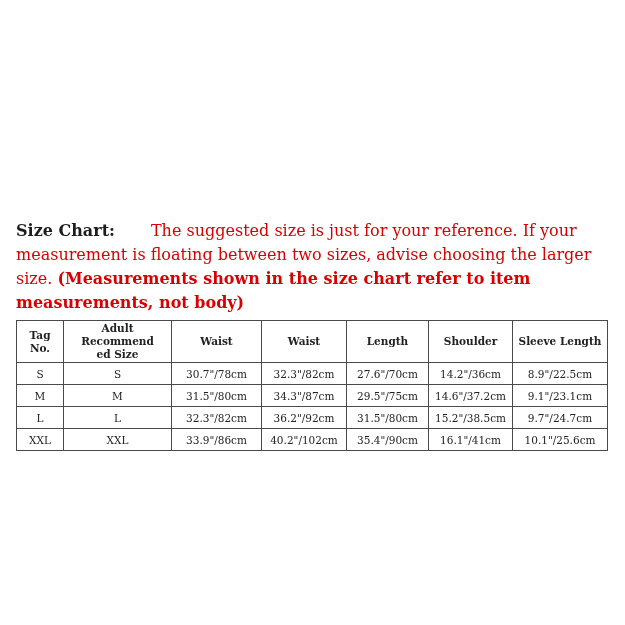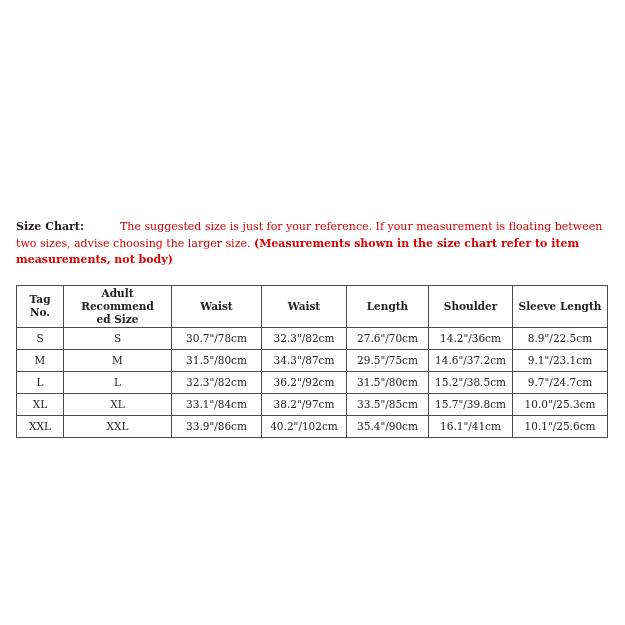--- a/index.html
+++ b/index.html
@@ -15,22 +15,22 @@
     background: #ffffff;
     overflow: hidden;
   }
   .content {
     position: absolute;
     left: 16px;
     top: 219px;
     width: 593px;
   }
   .note {
-    margin: 0 0 16px 0;
-    font-size: 11px;
+    margin: 0 0 5px 0;
+    font-size: 16px;
     line-height: 1.5;
     color: #1c1c1c;
     text-align: left;
   }
   .note-title {
     font-weight: bold;
     color: #1c1c1c;
   }
   .title-gap {
     display: inline-block;
@@ -123,29 +123,20 @@
         <tr>
           <td>L</td>
           <td>L</td>
           <td>32.3"/82cm</td>
           <td>36.2"/92cm</td>
           <td>31.5"/80cm</td>
           <td>15.2"/38.5cm</td>
           <td>9.7"/24.7cm</td>
         </tr>
         <tr>
-          <td>XL</td>
-          <td>XL</td>
-          <td>33.1"/84cm</td>
-          <td>38.2"/97cm</td>
-          <td>33.5"/85cm</td>
-          <td>15.7"/39.8cm</td>
-          <td>10.0"/25.3cm</td>
-        </tr>
-        <tr>
           <td>XXL</td>
           <td>XXL</td>
           <td>33.9"/86cm</td>
           <td>40.2"/102cm</td>
           <td>35.4"/90cm</td>
           <td>16.1"/41cm</td>
           <td>10.1"/25.6cm</td>
         </tr>
       </tbody>
     </table>

